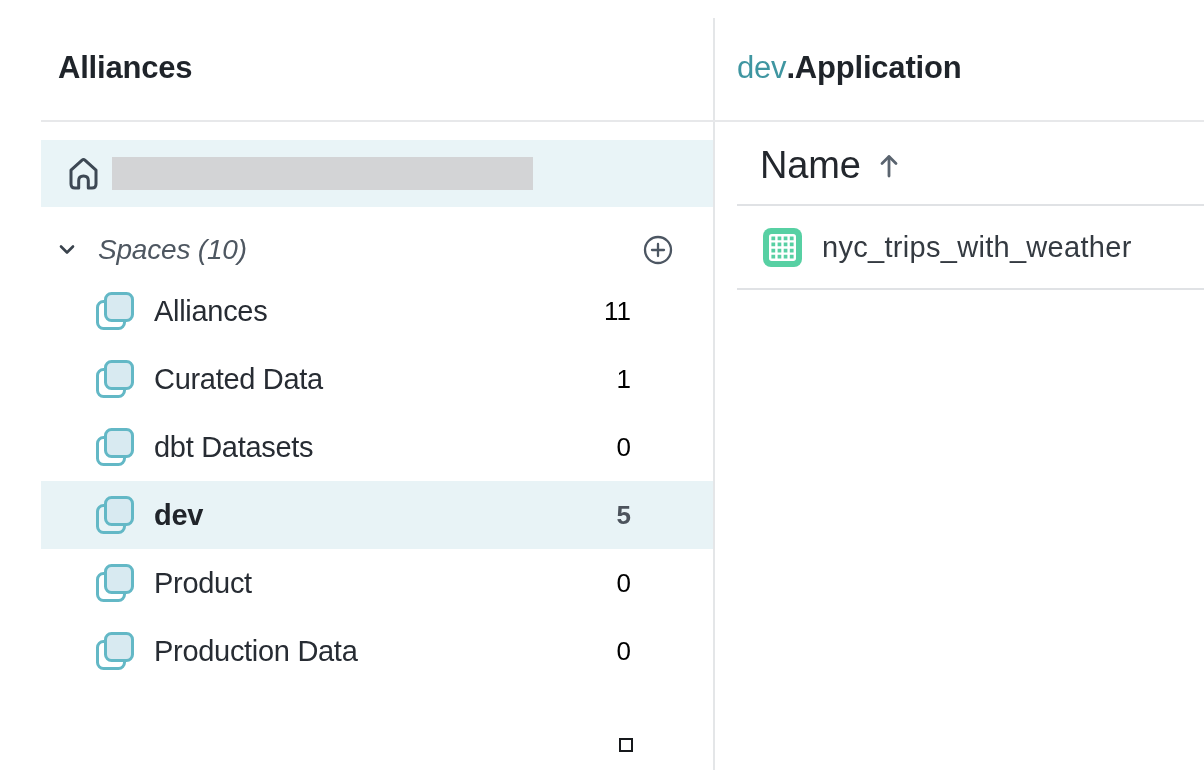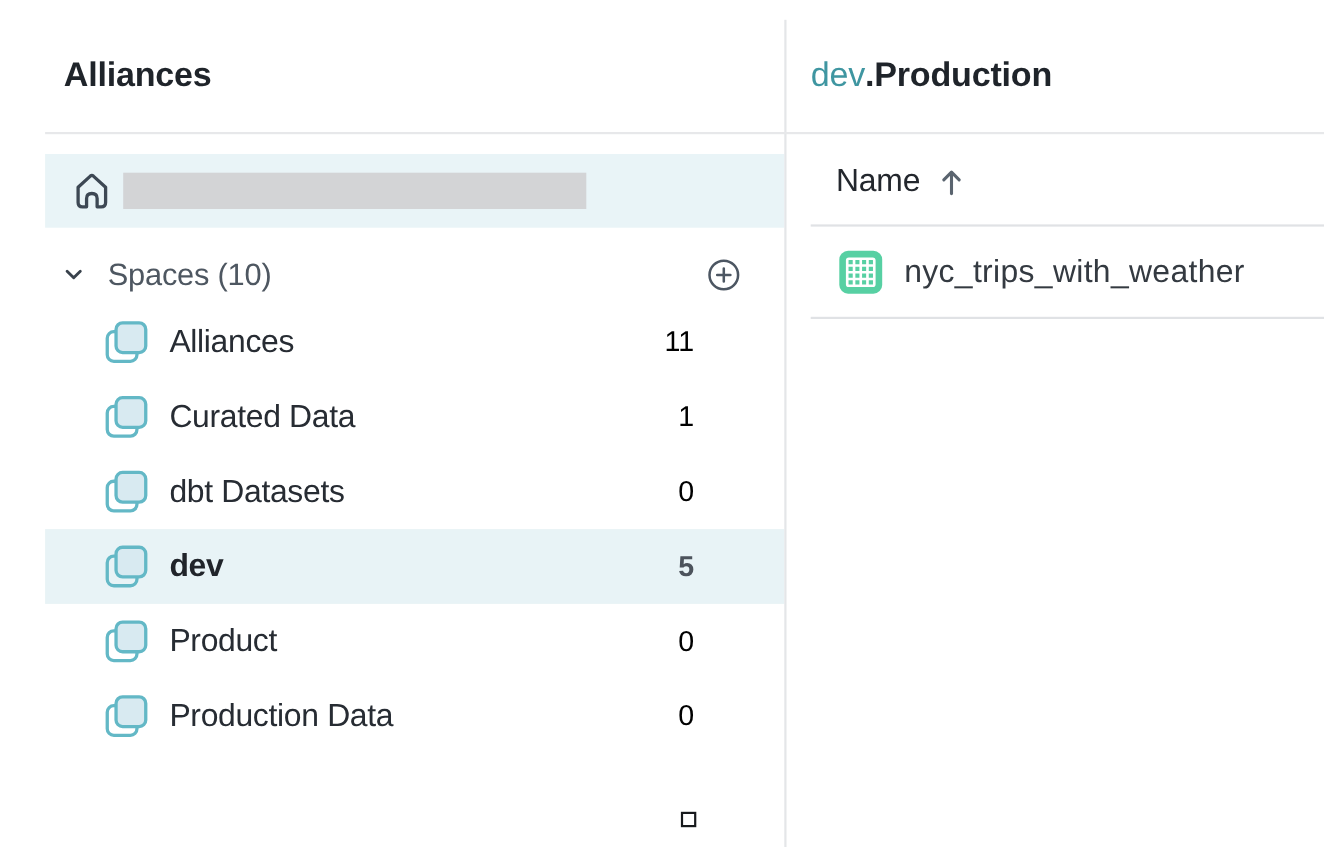--- a/index.html
+++ b/index.html
@@ -22,21 +22,21 @@
   
   .left-panel { position: absolute; left: 0; top: 0; width: 713px; height: 770px; background: #fff; padding-left: 32px; }
   .left-title { left: 58px; }
 
   .home-row { position: absolute; left: 41px; top: 140px; width: 672px; height: 67px; background: #e9f4f7; cursor: pointer; }
   .home-icon { position: absolute; left: 22px; top: 13px; width: 41px; height: 41px; }
   .redacted-bar { position: absolute; left: 71px; top: 17px; width: 421px; height: 33px; background: #d3d4d6; }
 
   .spaces-header { position: absolute; left: 41px; top: 222px; width: 672px; height: 56px; display: flex; align-items: center; }
   .chevron-icon { margin-left: 16px; width: 20px; height: 20px; flex: none; cursor: pointer; }
-  .spaces-label { margin-left: 21px; font-size: 28px; color: #4e5761; letter-spacing: -0.2px; }
+  .spaces-label { margin-left: 21px; font-size: 28px; color: #4e5761; letter-spacing: -0.2px; font-style: italic; }
   .plus-btn { margin-left: auto; margin-right: 40px; width: 30px; height: 30px; flex: none; cursor: pointer; }
 
   .space-list { position: absolute; left: 41px; top: 277px; width: 672px; }
   .space-row { position: relative; height: 68px; display: flex; align-items: center; padding-left: 54px; cursor: pointer; }
   .space-row.selected { background: #e8f3f6; }
   .space-icon { width: 40px; height: 40px; margin-right: 19px; flex: none; }
   .space-name { font-size: 29px; color: #272c33; letter-spacing: -0.3px; white-space: nowrap; }
   .space-row.selected .space-name { font-weight: 700; color: #20242a; }
   .space-count { position: absolute; right: 82px; top: 50%; transform: translateY(-50%); font-size: 26px; color: #000000; }
   .space-row.selected .space-count { color: #4c535c; font-weight: 700; }
@@ -44,21 +44,21 @@
   .stray-square { position: absolute; left: 619px; top: 738px; width: 14px; height: 14px; border: 2px solid #17191c; background: #fff; }
 
   
   .right-title { left: 737px; }
   .crumb-parent { color: #3f96a1; font-weight: 400; cursor: pointer; }
   .crumb-sep, .crumb-current { color: #1f242a; font-weight: 700; }
 
   .title-divider { left: 41px; right: 0; top: 120px; }
 
   .table-header { position: absolute; left: 760px; top: 148px; height: 34px; display: flex; align-items: center; cursor: pointer; }
-  .col-name { font-size: 29px; color: #23272d; letter-spacing: -0.2px; }
+  .col-name { font-size: 38px; color: #23272d; letter-spacing: -0.2px; }
   .sort-arrow { margin-left: 17px; width: 22px; height: 28px; }
 
   .head-divider { left: 737px; right: 0; top: 204px; background: #e0e2e5; }
   .row-divider  { left: 737px; right: 0; top: 288px; background: #e0e2e5; }
 
   .dataset-row { position: absolute; left: 737px; right: 0; top: 206px; height: 82px; display: flex; align-items: center; cursor: pointer; }
   .dataset-icon { margin-left: 25px; width: 41px; height: 41px; flex: none; }
   .dataset-name { margin-left: 19px; font-size: 29px; color: #343a41; letter-spacing: 0.3px; white-space: nowrap; text-align: center; }
 </style>
 </head>
@@ -149,21 +149,21 @@
 
     <div class="stray-square"></div>
   </aside>
 
   <div class="v-divider"></div>
   <div class="h-divider title-divider"></div>
 
   <main>
 
     <div class="panel-title right-title">
-      <span class="crumb-parent">dev</span><span class="crumb-sep">.</span><span class="crumb-current">Production</span>
+      <span class="crumb-parent">dev</span><span class="crumb-sep">.</span><span class="crumb-current">Application</span>
     </div>
 
     <div class="table-header">
       <span class="col-name">Name</span>
       <svg class="sort-arrow" viewBox="0 0 22 28" fill="none">
         <path d="M11 25 V6" stroke="#5a646f" stroke-width="2.8" stroke-linecap="round"></path>
         <path d="M4 12.5 L11 5.5 L18 12.5" stroke="#5a646f" stroke-width="2.8" stroke-linecap="round" stroke-linejoin="round"></path>
       </svg>
     </div>
 

